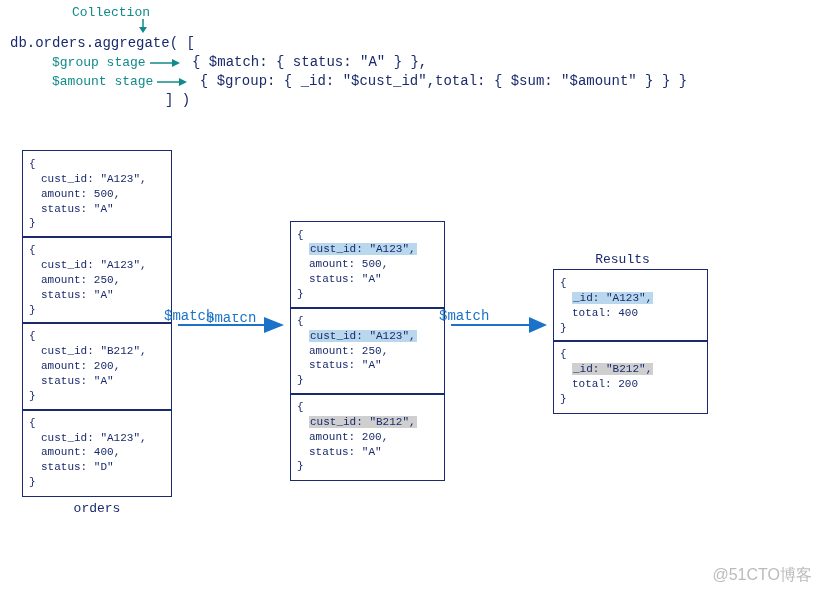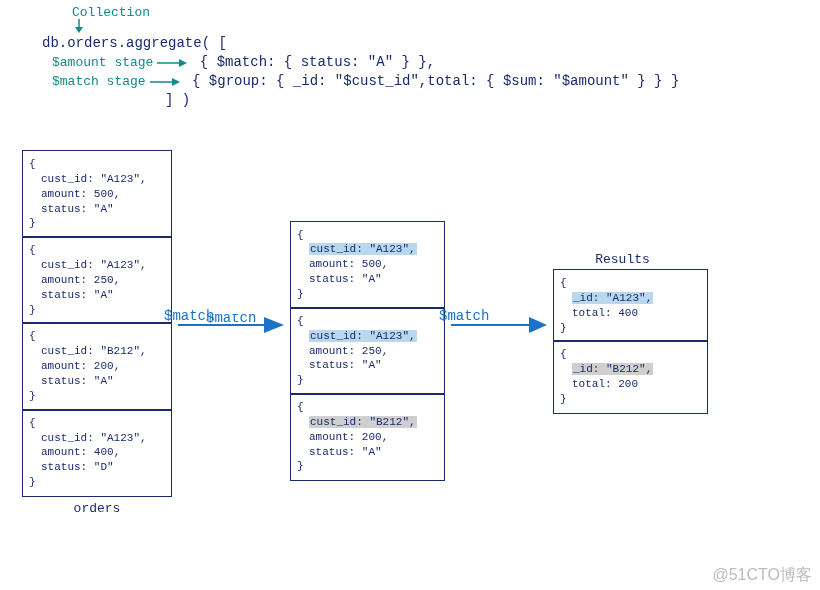--- a/index.html
+++ b/index.html
@@ -16,21 +16,21 @@
   .navy { color: #1a2a6c; }
   .code-area {
     position: absolute;
     top: 6px;
     left: 10px;
     font-family: "Courier New", monospace;
     font-size: 14px;
     line-height: 1.35;
   }
   .code-label { color: #108a8a; font-size: 13px; }
-  .indent1 { padding-left: 0; margin-left: 32px; }
+  .indent1 { padding-left: 0; }
   .indent2 { padding-left: 42px; }
   .arrow-label {
     display: inline-flex;
     align-items: center;
     margin-right: 4px;
   }
   .arrow-label svg { margin-left: 4px; }
 
   .pipeline {
     position: absolute;
@@ -94,57 +94,57 @@
     font-size: 16px;
   }
   .coll-arrow {
     color: #108a8a;
     position: absolute;
     top: 0;
     left: 62px;
     font-size: 13px;
     display: flex;
     flex-direction: column;
-    align-items: flex-start;
+    align-items: flex-end;
     line-height: 1;
   }
 </style>
 </head>
 <body>
 
 <div class="code-area">
   <div class="coll-arrow">
     <span class="code-label">Collection</span>
     <svg width="14" height="14" viewBox="0 0 14 14">
         <line x1="7" y1="0" x2="7" y2="9" stroke="#108a8a" stroke-width="1.5"></line>
         <polygon points="7,14 3,8 11,8" fill="#108a8a"></polygon>
       </svg>
   </div>
   <div style="height:28px"></div>
   <div class="indent1">
     <span class="navy">db.</span><span class="navy">orders</span><span class="navy">.aggregate( [</span>
+  </div>
+  <div class="indent2">
+    <span class="arrow-label">
+      <span class="code-label">$group stage</span>
+      <svg width="30" height="12" viewBox="0 0 30 12">
+          <line x1="0" y1="6" x2="22" y2="6" stroke="#108a8a" stroke-width="1.5"></line>
+          <polygon points="30,6 22,2 22,10" fill="#108a8a"></polygon>
+        </svg>
+    </span>
+    <span class="navy">{ $match: { status: "A" } },</span>
   </div>
   <div class="indent2">
     <span class="arrow-label">
       <span class="code-label">$amount stage</span>
       <svg width="30" height="12" viewBox="0 0 30 12">
           <line x1="0" y1="6" x2="22" y2="6" stroke="#108a8a" stroke-width="1.5"></line>
           <polygon points="30,6 22,2 22,10" fill="#108a8a"></polygon>
         </svg>
     </span>
-    <span class="navy">{ $match: { status: "A" } },</span>
-  </div>
-  <div class="indent2">
-    <span class="arrow-label">
-      <span class="code-label">$match stage</span>
-      <svg width="30" height="12" viewBox="0 0 30 12">
-          <line x1="0" y1="6" x2="22" y2="6" stroke="#108a8a" stroke-width="1.5"></line>
-          <polygon points="30,6 22,2 22,10" fill="#108a8a"></polygon>
-        </svg>
-    </span>
     <span class="navy">{ $group: { _id: "$cust_id",total: { $sum: "$amount" } } }</span>
   </div>
   <div style="padding-left:155px" class="navy">] )</div>
 </div>
 
 <div class="pipeline">
 
   <div>
     <div class="stack orders-stack">
       <div class="doc">

